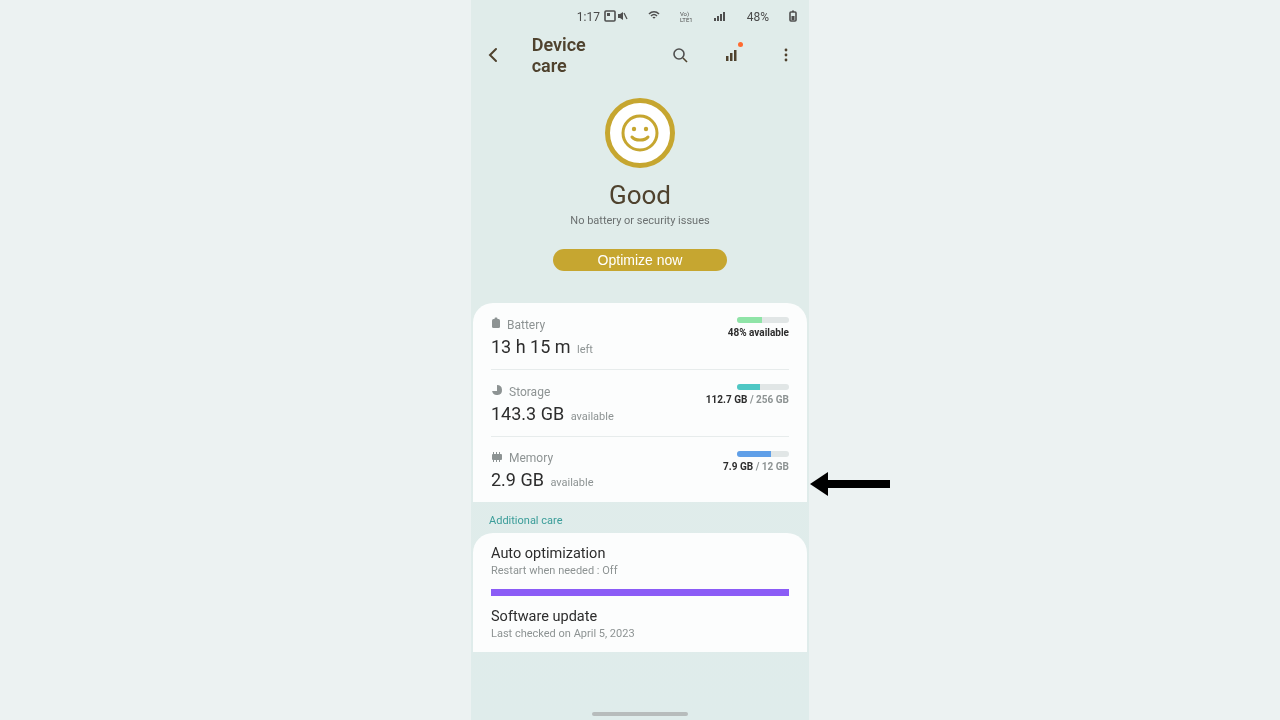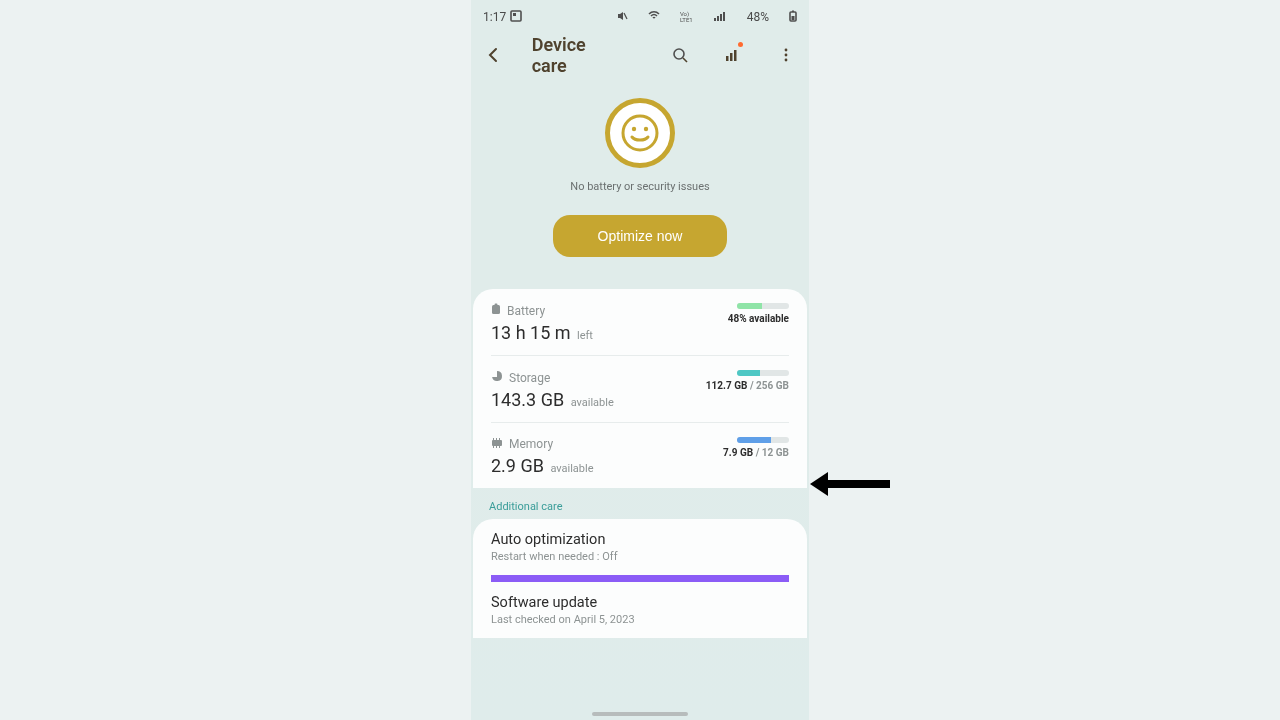--- a/index.html
+++ b/index.html
@@ -13,21 +13,21 @@
     width: 338px;
     height: 720px;
     background: linear-gradient(180deg,#e0ecea 0%, #e0ecea 45%, #dfeceb 100%);
     overflow: hidden;
   }
 
   
   .status-bar {
     height: 28px;
     padding: 6px 12px 0 12px;
-    display:flex; justify-content:space-between; align-items:center;
+    display:flex; justify-content:flex-end; align-items:center;
     font-size:12px; color:#4a4a4a;
   }
   .status-left  { display:flex; align-items:center; gap:4px; }
   .status-right { display:flex; align-items:center; gap:20px; }
   .status-right .pct { margin-left:2px; }
 
   
   .header {
     height: 54px;
     display:flex; align-items:center;
@@ -44,21 +44,21 @@
   .face-wrap {
     width:70px;height:70px;border-radius:50%;
     background:#fff;border:5px solid #c6a630;
     margin:16px auto 12px auto;
     display:flex;align-items:center;justify-content:center;
   }
   .good { font-size:26px; color:#4f422e; font-weight:400; }
   .sub  { font-size:11px; color:#6b7070; margin-top:4px; }
   .optimize {
     margin:22px auto 8px auto;
-    width:174px; height:42px;
+    width:174px; height:22px;
     background:#c6a630; color:#fff;
     border:none; border-radius:17px;
     font-size:14px; display:flex; align-items:center; justify-content:center;
   }
 
   
   .card {
     margin:32px 2px 0 2px;
     background:#fcfdfd;
     border-radius:20px 20px 0 0;
@@ -197,20 +197,21 @@
 
   <div class="hero">
     <div class="face-wrap">
       <svg width="40" height="40" viewBox="0 0 40 40">
         <circle cx="20" cy="20" r="17" fill="none" stroke="#c6a630" stroke-width="3"></circle>
         <circle cx="14" cy="16" r="2.2" fill="#c6a630"></circle>
         <circle cx="26" cy="16" r="2.2" fill="#c6a630"></circle>
         <path d="M12 24c3 4 13 4 16 0" stroke="#c6a630" stroke-width="3" fill="none" stroke-linecap="round"></path>
       </svg>
     </div>
+    <div class="good">Good</div>
     <div class="sub">No battery or security issues</div>
     <button class="optimize">Optimize now</button>
   </div>
 
   <div class="card">
 
     <div class="row">
       <div class="row-left">
         <div class="row-title">
           <span>

